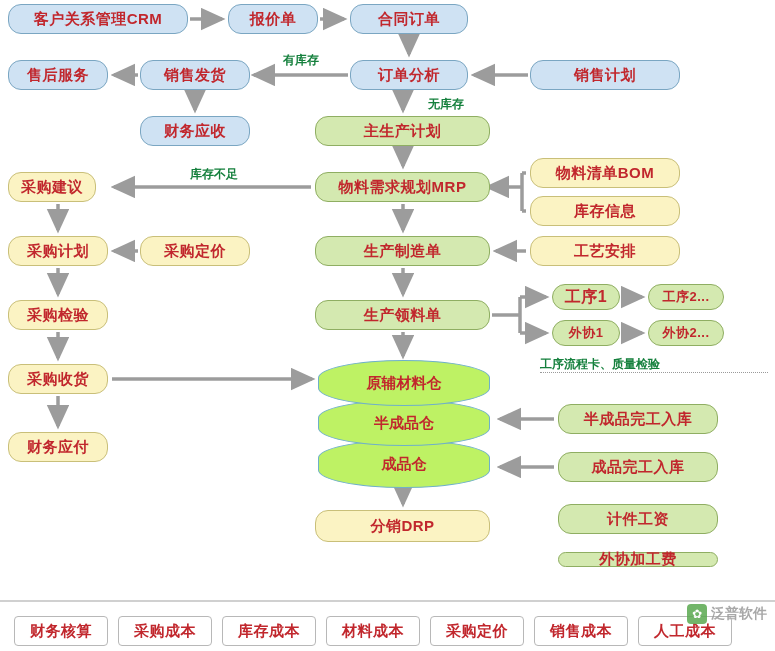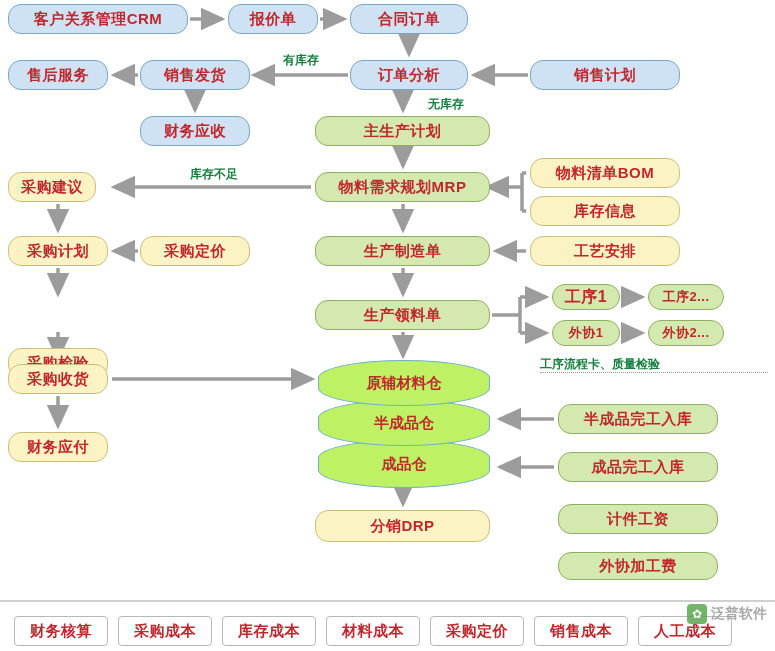--- a/index.html
+++ b/index.html
@@ -158,35 +158,35 @@
   <div class="node green" style="left:315px;top:172px;width:175px;height:30px;">物料需求规划MRP</div>
   <div class="node yellow" style="left:530px;top:158px;width:150px;height:30px;">物料清单BOM</div>
   <div class="node yellow" style="left:530px;top:196px;width:150px;height:30px;">库存信息</div>
 
   <div class="node yellow" style="left:8px;top:172px;width:88px;height:30px;">采购建议</div>
   <div class="node yellow" style="left:8px;top:236px;width:100px;height:30px;">采购计划</div>
   <div class="node yellow" style="left:140px;top:236px;width:110px;height:30px;">采购定价</div>
   <div class="node green" style="left:315px;top:236px;width:175px;height:30px;">生产制造单</div>
   <div class="node yellow" style="left:530px;top:236px;width:150px;height:30px;">工艺安排</div>
 
-  <div class="node yellow" style="left:8px;top:300px;width:100px;height:30px;margin-top:48px;">采购检验</div>
+  <div class="node yellow" style="left:8px;top:300px;width:100px;height:30px;">采购检验</div>
   <div class="node green" style="left:315px;top:300px;width:175px;height:30px;">生产领料单</div>
 
   <div class="node green" style="left:552px;top:284px;width:68px;height:26px;font-size:16px;">工序1</div>
   <div class="node green" style="left:648px;top:284px;width:76px;height:26px;font-size:13px;">工序2...</div>
   <div class="node green" style="left:552px;top:320px;width:68px;height:26px;font-size:13px;">外协1</div>
   <div class="node green" style="left:648px;top:320px;width:76px;height:26px;font-size:13px;">外协2...</div>
 
   <div class="node yellow" style="left:8px;top:364px;width:100px;height:30px;">采购收货</div>
   <div class="node yellow" style="left:8px;top:432px;width:100px;height:30px;">财务应付</div>
 
   <div class="node green" style="left:558px;top:404px;width:160px;height:30px;">半成品完工入库</div>
   <div class="node green" style="left:558px;top:452px;width:160px;height:30px;">成品完工入库</div>
   <div class="node green" style="left:558px;top:504px;width:160px;height:30px;">计件工资</div>
-  <div class="node green" style="left:558px;top:552px;width:160px;height:28px;">外协加工费</div>
+  <div class="node green" style="left:558px;top:552px;width:160px;height:15px;">外协加工费</div>
 
   <div class="node yellow" style="left:315px;top:510px;width:175px;height:32px;">分销DRP</div>
 
   <div class="cyl" style="left:318px;top:360px;width:172px;height:128px;">
     <div class="seg" style="top:0;height:44px;z-index:3;">原辅材料仓</div>
     <div class="seg" style="top:40px;height:44px;z-index:2;">半成品仓</div>
     <div class="seg" style="top:80px;height:46px;z-index:1;">成品仓</div>
   </div>
 
   <div class="label" style="left:283px;top:52px;">有库存</div>

